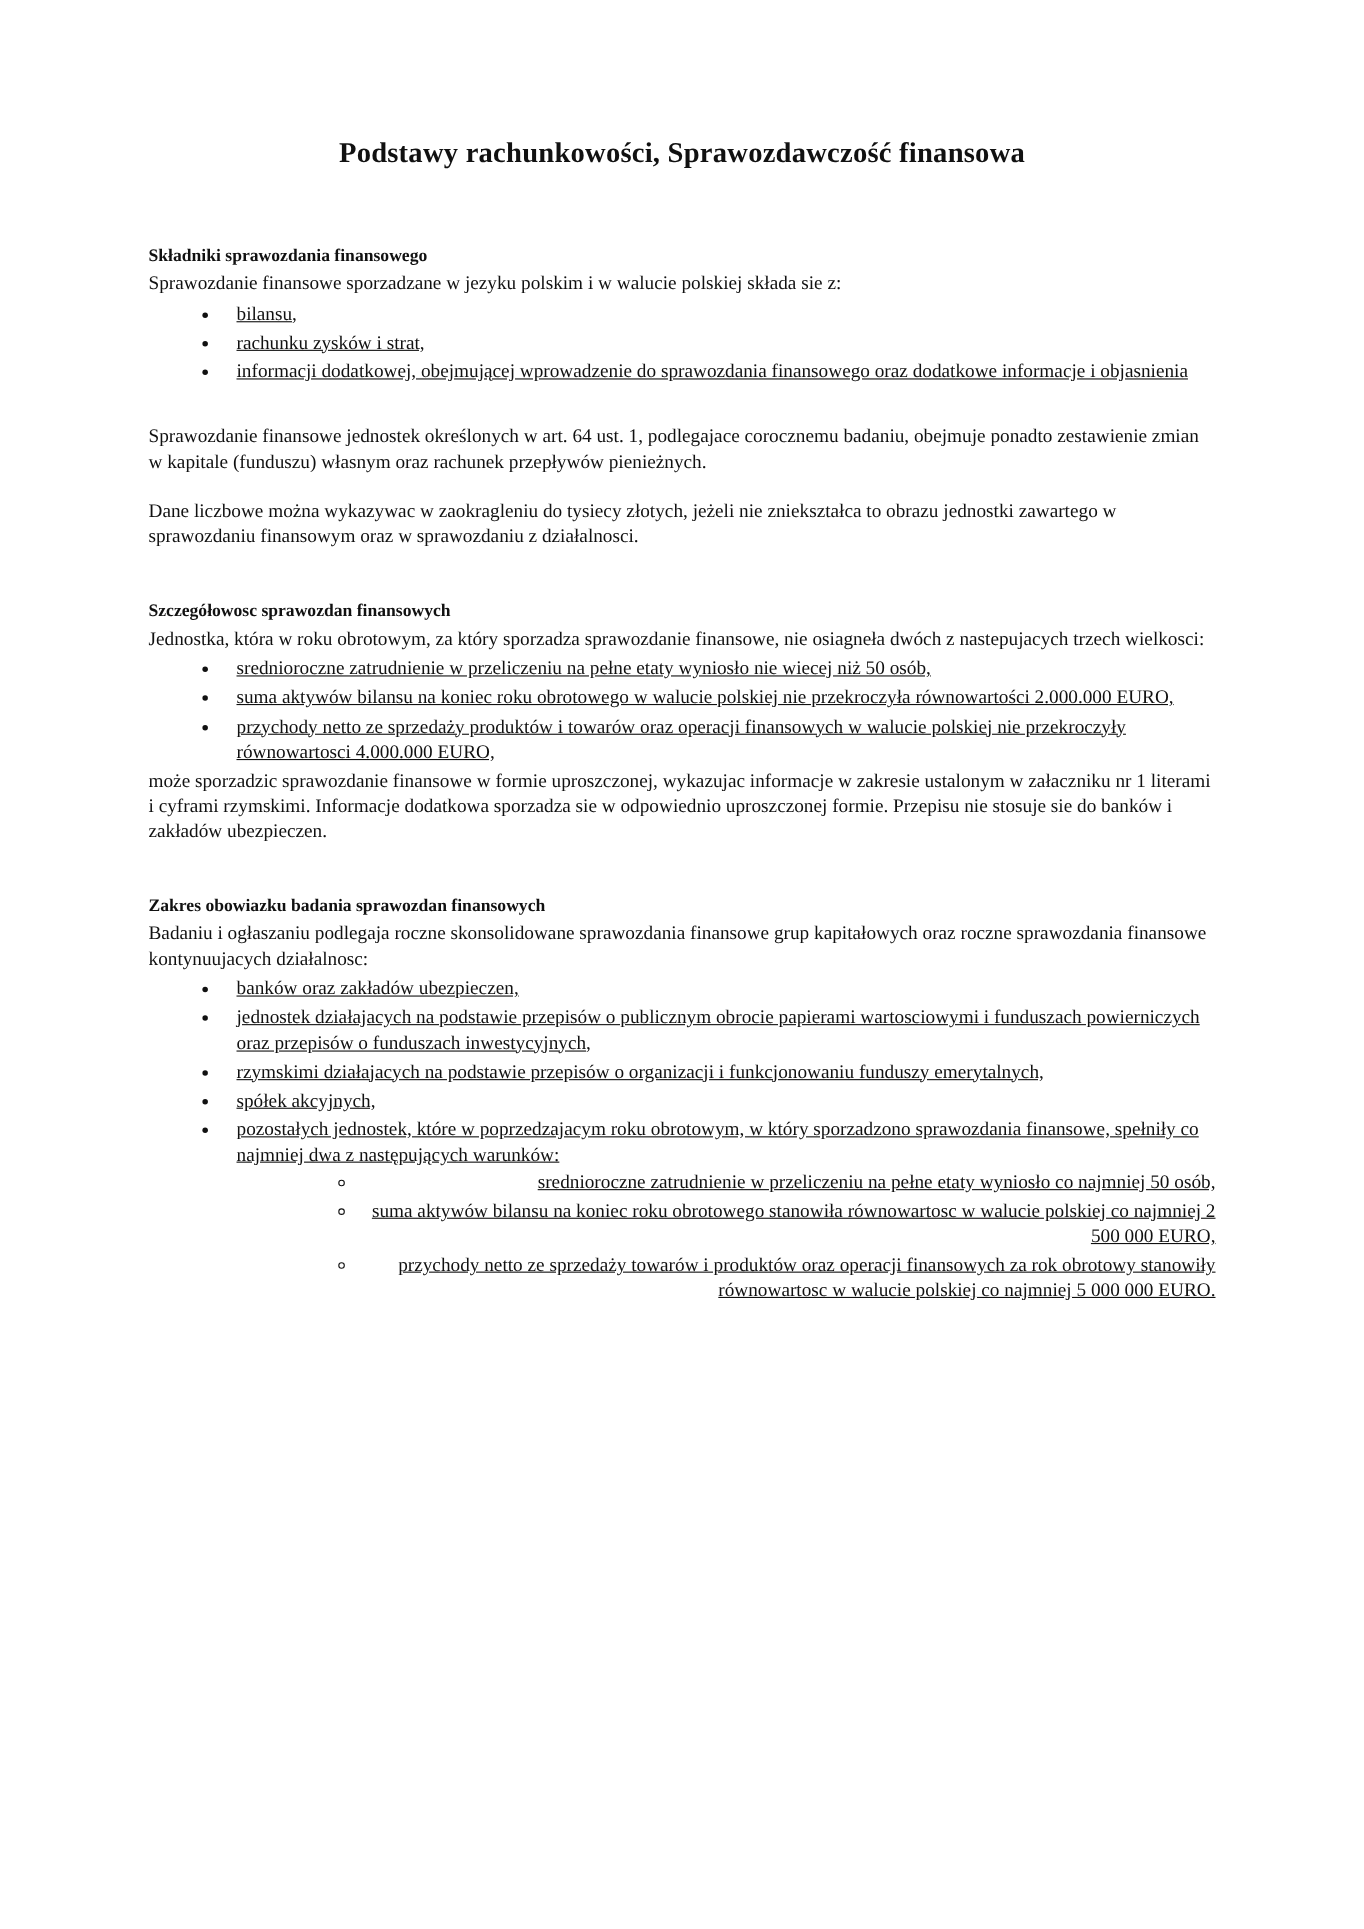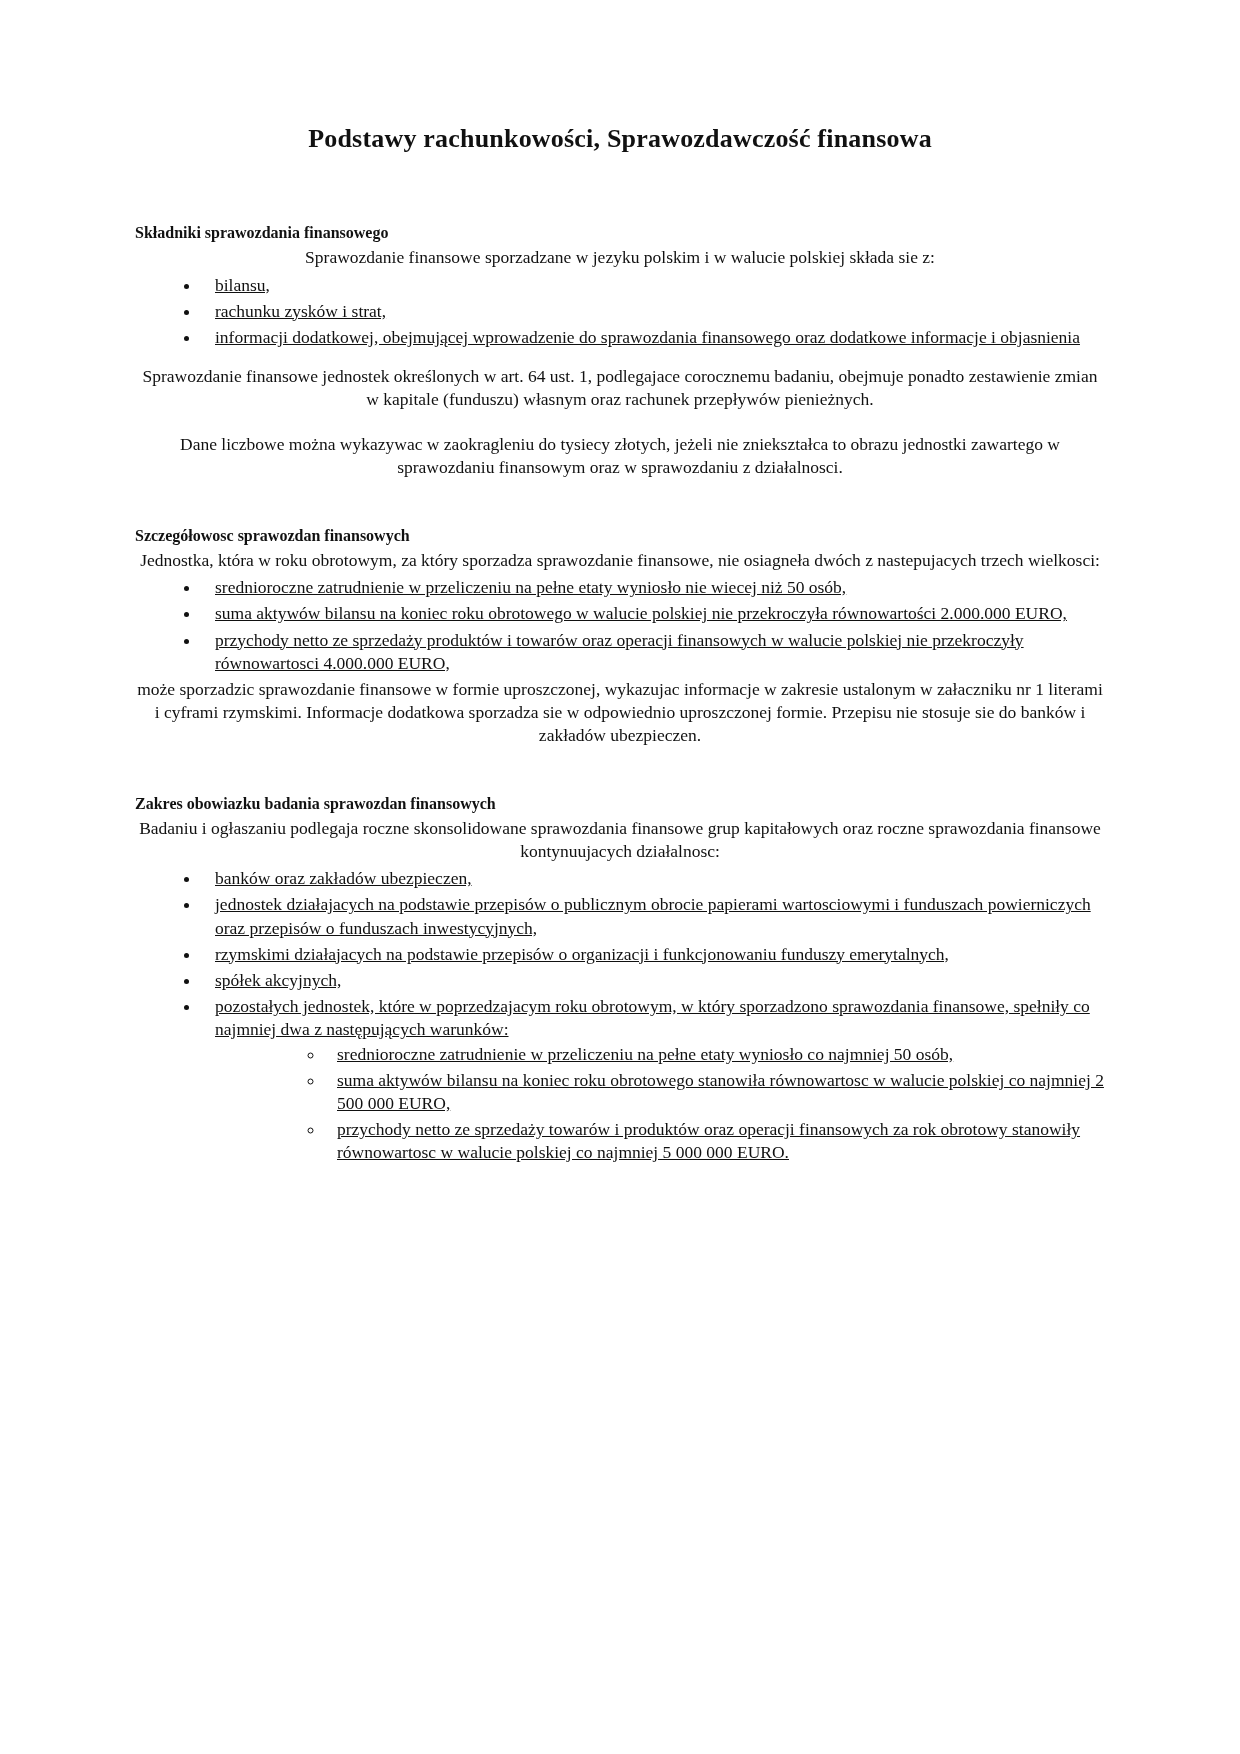--- a/index.html
+++ b/index.html
@@ -28,38 +28,39 @@
     margin: 0 0 66px 0;
     letter-spacing: 0.2px;
   }
   .section-heading {
     font-size: 16px;
     font-weight: bold;
     margin: 0 0 3px 0;
   }
   .section { margin: 0; }
   .section + .section { margin-top: 46px; }
-  p { margin: 0 0 0 0; text-align: center; }
+  p { margin: 0 0 0 0; }
   .para { margin: 0; }
   .para + .para { margin-top: 22px; }
-  .after-list { margin-top: 16px; }
+  .after-list { margin-top: 36px; }
   ul.bullets {
     list-style-type: disc;
     margin: 4px 0 0 0;
     padding-left: 66px;
   }
   ul.bullets > li {
     padding-left: 14px;
     margin-bottom: 3px;
     text-decoration: underline;
   }
   ul.sub-bullets {
     list-style-type: circle;
     margin: 2px 0 0 0;
     padding-left: 110px;
+    text-align: right;
   }
   ul.sub-bullets > li {
     padding-left: 12px;
     margin-bottom: 3px;
   }
   .bold-inline { font-weight: normal; }
 </style>
 </head>
 <body>
 

